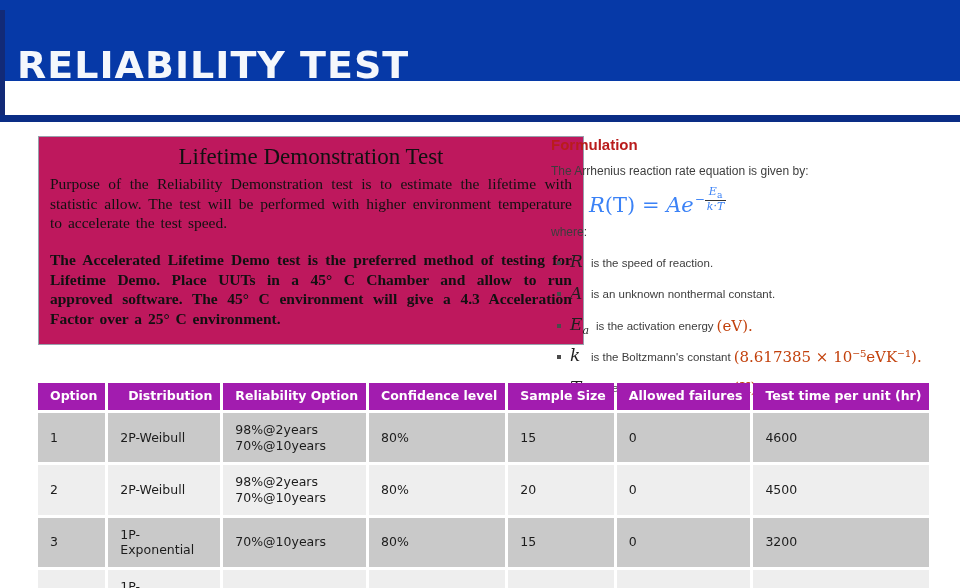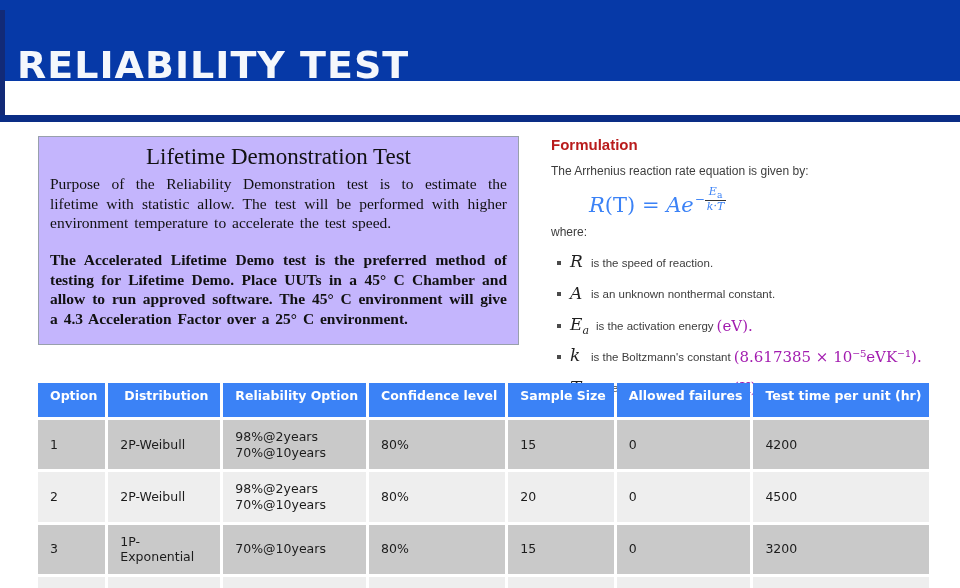--- a/index.html
+++ b/index.html
@@ -8,22 +8,22 @@
 
   
   .banner{position:absolute;left:0;top:0;width:960px;height:81px;background:#0639a7;}
   .banner-bottom{position:absolute;left:0;top:115px;width:960px;height:7px;background:#0a2d85;}
   .banner-left-edge{position:absolute;left:0;top:10px;width:5px;height:105px;background:#122a77;}
   .banner-title{position:absolute;left:17px;top:46px;color:#f4f7fc;
     font-family:"DejaVu Sans",sans-serif;font-weight:bold;font-size:38px;
     letter-spacing:1px;line-height:1;}
 
   
-  .intro-box{position:absolute;left:38px;top:136px;width:481px;height:209px;
-    background:#c4b5fd;border:1px solid #98a0ac;box-sizing:border-box;
+  .intro-box{position:absolute;left:38px;top:136px;width:546px;height:209px;
+    background:#be185d;border:1px solid #98a0ac;box-sizing:border-box;
     font-family:"Liberation Serif",serif;color:#111;}
   .intro-title{text-align:center;font-size:23px;margin:7px 6px 4px 6px;}
   .intro-box p{font-size:15.5px;line-height:1.27;margin:0 11px;text-align:justify;word-spacing:2px;}
   .intro-box p + p{margin-top:17px;font-weight:bold;}
 
   
   .formulation{position:absolute;left:551px;top:136px;width:400px;color:#3d3d3d;}
   .form-heading{font-size:15px;font-weight:bold;color:#b91c1c;margin:0;}
   .form-intro{font-size:12px;margin-top:11px;}
   .equation{margin:8px 0 2px 38px;font-family:"DejaVu Serif",serif;font-size:21px;color:#3b82f6;}
@@ -34,27 +34,27 @@
   .frac .num{border-bottom:1px solid #333;padding:0 2px;}
   .frac .den{padding:0 2px;}
   .where-label{font-size:12px;margin-top:8px;}
   .bullet-list{margin-top:12px;}
   .bullet-item{display:flex;align-items:center;margin-bottom:8px;white-space:nowrap;}
   .sq{width:4px;height:4px;background:#4a4a4a;margin:0 9px 0 6px;flex:0 0 auto;}
   .sym{font-family:"DejaVu Serif",serif;font-style:italic;font-size:17px;color:#1f1f1f;
        margin-right:7px;min-width:14px;}
   .sym sub{font-size:11px;}
   .bullet-text{font-size:11.5px;color:#3d3d3d;margin-right:3px;}
-  .paren{font-family:"DejaVu Serif",serif;font-size:15px;color:#a21caf;}
+  .paren{font-family:"DejaVu Serif",serif;font-size:15px;color:#c2410c;}
 
   
   .rel-table{position:absolute;left:35px;top:380px;border-collapse:separate;border-spacing:3px;
     font-family:"DejaVu Sans",sans-serif;table-layout:fixed;}
-  .rel-table th{background:#3b82f6;color:#ffffff;font-size:12.5px;font-weight:bold;
-    text-align:center;padding:5px 8px 14px 12px;white-space:nowrap;}
+  .rel-table th{background:#a21caf;color:#ffffff;font-size:12.5px;font-weight:bold;
+    text-align:right;padding:5px 8px 7px 12px;white-space:nowrap;}
   .rel-table td{font-size:12.5px;color:#1c1c1c;padding:9px 8px 9px 12px;vertical-align:middle;
     line-height:1.25;}
   .rel-table tr.row-dark td{background:#c9c9c9;}
   .rel-table tr.row-light td{background:#eeeeee;}
 </style>
 </head>
 <body>
 
 <div id="slide">
 
@@ -145,21 +145,21 @@
         <tr class="row-dark">
           <td>1</td>
           <td>2P-Weibull</td>
           <td>
             <div>98%@2years</div>
             <div>70%@10years</div>
           </td>
           <td>80%</td>
           <td>15</td>
           <td>0</td>
-          <td>4200</td>
+          <td>4600</td>
         </tr>
         <tr class="row-light">
           <td>2</td>
           <td>2P-Weibull</td>
           <td>
             <div>98%@2years</div>
             <div>70%@10years</div>
           </td>
           <td>80%</td>
           <td>20</td>

